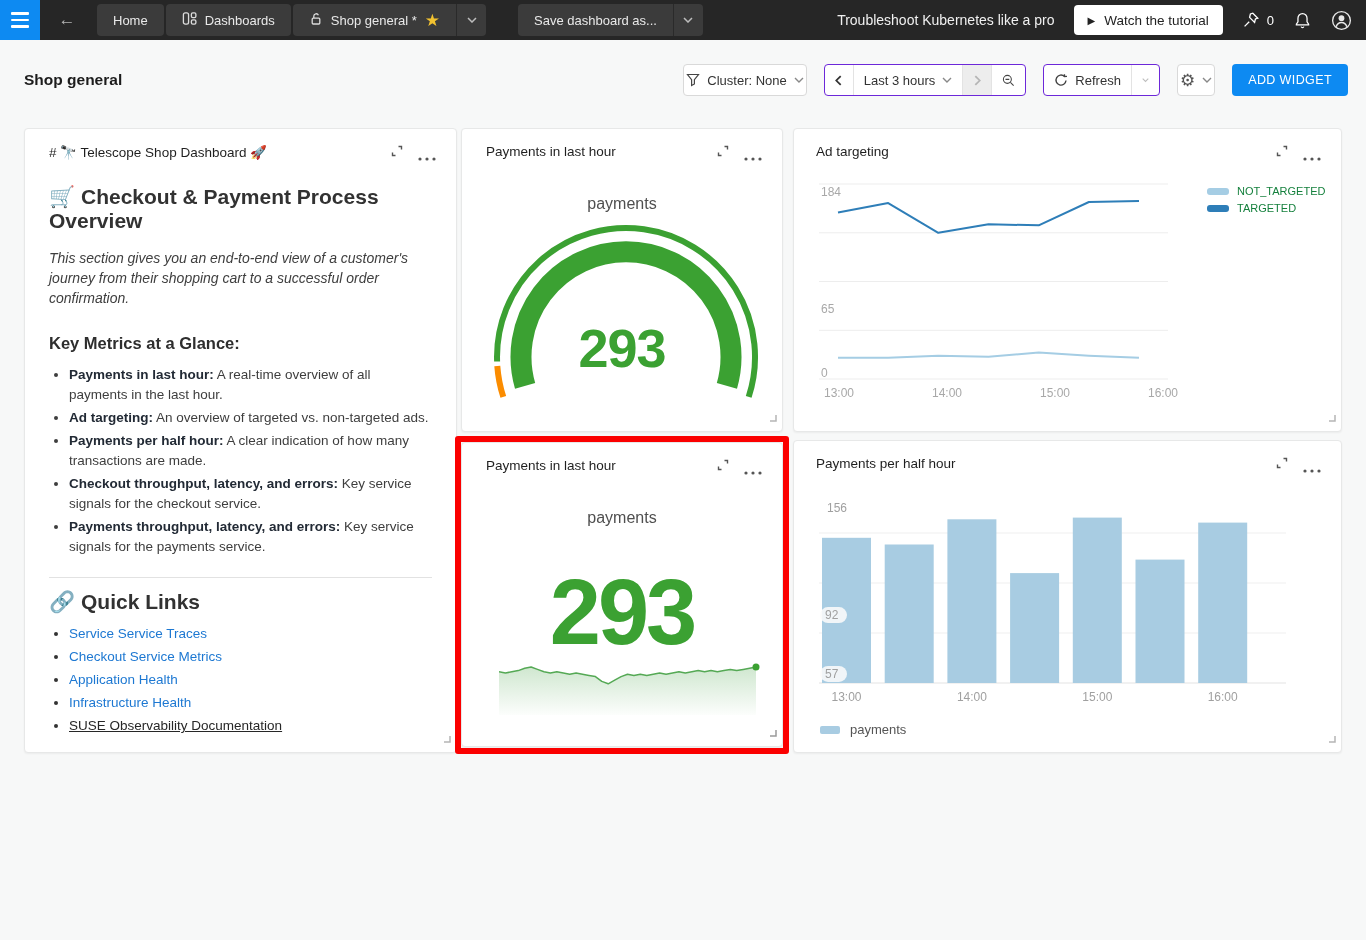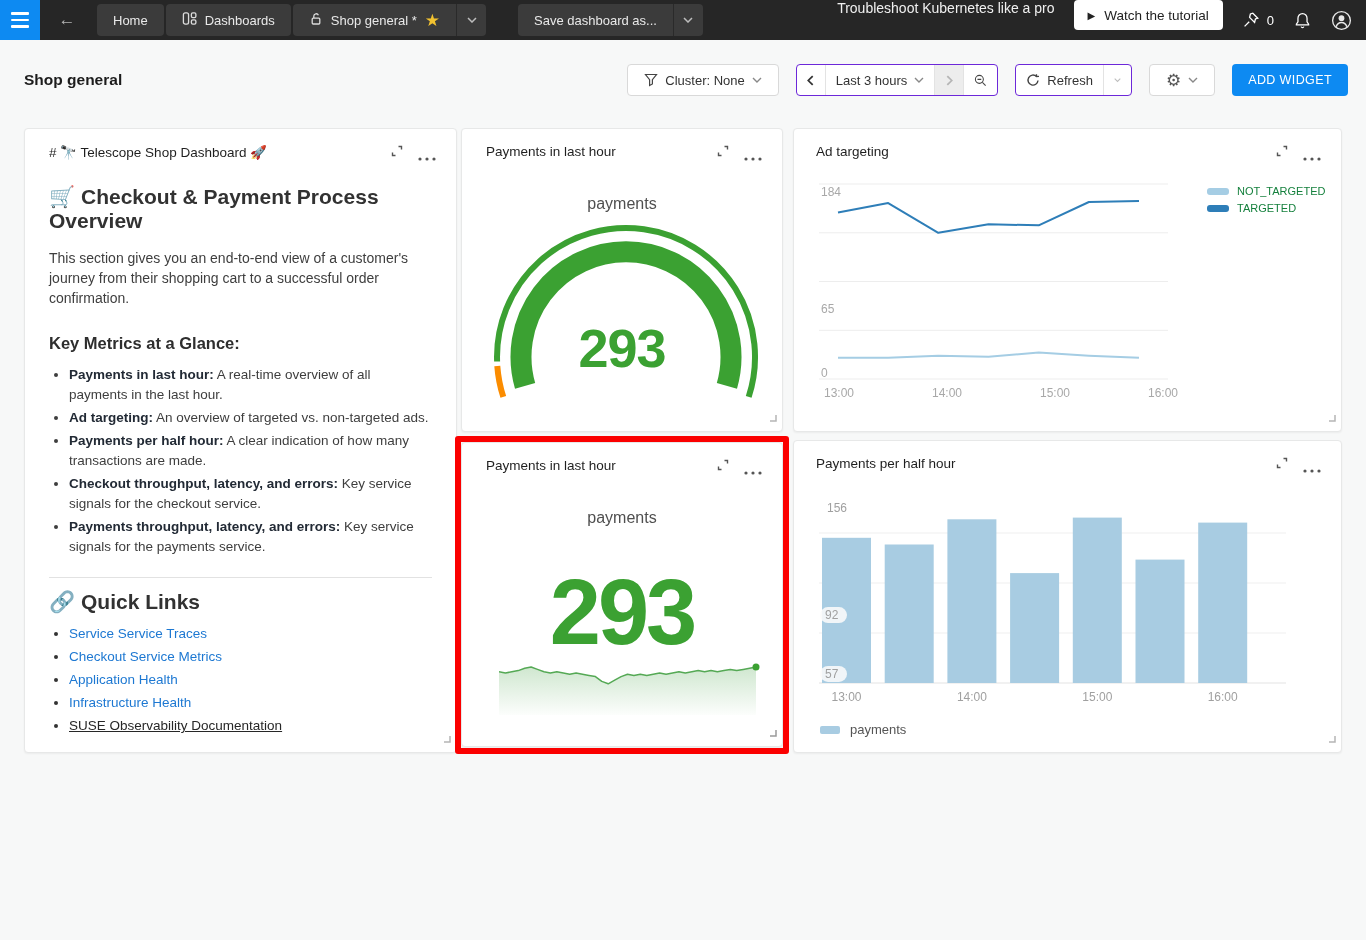--- a/index.html
+++ b/index.html
@@ -13,47 +13,47 @@
   .hamburger { position:absolute; left:0; top:0; width:40px; height:40px; background:#0d8af2; display:flex; flex-direction:column; justify-content:center; align-items:center; gap:4px; cursor:pointer; }
   .hamburger span { display:block; width:18px; height:2.5px; background:#fff; border-radius:1px; }
   .back-btn { position:absolute; left:54px; top:0; width:26px; height:40px; display:flex; align-items:center; justify-content:center; color:#b4b4b4; font-size:17px; cursor:pointer; background:none; border:none; }
   .tabs { position:absolute; left:97px; top:4px; display:flex; gap:2px; align-items:stretch; height:32px;justify-content:space-between; }
   .tab { display:flex; align-items:center; gap:8px; background:#3b3b3b; border-radius:4px; padding:0 16px; color:#e9e9e9; font-size:13px; cursor:pointer; white-space:nowrap; }
   .tab-group { display:flex; align-items:stretch; border-radius:4px; overflow:hidden; }
   .tab-group .tab { border-radius:0; }
   .tab-chevron { width:30px; display:flex; align-items:center; justify-content:center; background:#3b3b3b; border-left:1px solid #2a2a2a; cursor:pointer; }
   .save-group { margin-left:30px; }
   .star { color:#f2c230; font-size:17px; line-height:1; }
-  .topbar-right { position:absolute; right:14px; top:0; height:40px; display:flex; gap:19px; }
+  .topbar-right { position:absolute; right:14px; top:0; height:40px; display:flex; align-items:center; gap:19px; }
   .promo { color:#f0f0f0; font-size:14px; }
   .watch-btn { display:flex; align-items:center; gap:9px; background:#fff; color:#222; border:none; border-radius:4px; height:30px; padding:0 14px; font-size:13.5px; font-family:inherit; cursor:pointer; }
   .watch-btn .play { font-size:10px; color:#222; }
   .pin-wrap { display:flex; align-items:center; gap:7px; color:#fff; font-size:13px; cursor:pointer; }
   .icon-white { display:flex; align-items:center; cursor:pointer; }
   
   .page-title { position:absolute; left:24px; top:71px; font-size:15.5px; font-weight:700; color:#1c1c1c; }
   .toolbar { position:absolute; right:18px; top:64px; display:flex; gap:17px; height:32px; align-items:stretch; }
-  .tbtn { background:#fff; border:1px solid #d9d9d9; border-radius:4px; display:flex; align-items:center; gap:7px; padding:0 16px; font-size:13px; color:#333; cursor:pointer; font-family:inherit; }
+  .tbtn { background:#fff; border:1px solid #d9d9d9; border-radius:4px; display:flex; align-items:center; gap:7px; padding:0 2px; font-size:13px; color:#333; cursor:pointer; font-family:inherit; }
   .tgroup { display:flex; border:1px solid #6d28d9; border-radius:4px; background:#fff; overflow:hidden; align-items:stretch; }
   .tcell { display:flex; align-items:center; justify-content:center; gap:7px; padding:0 10px; cursor:pointer; font-size:13px; color:#333; }
   .tcell + .tcell { border-left:1px solid #e3e3e3; }
   .tcell.disabled { background:#ededed; cursor:default; }
   .gear-glyph { font-size:17px; color:#555; line-height:1; }
   .add-widget { background:#0d8af2; color:#fff; border:none; border-radius:4px; padding:0 16px; font-size:12.5px; font-weight:500; letter-spacing:0.4px; cursor:pointer; font-family:inherit; }
   
   .widget { position:absolute; background:#fff; border:1px solid #e7e8e8; border-radius:4px; box-shadow:0 1px 2px rgba(0,0,0,0.05); }
   .wtitle { position:absolute; left:24px; top:15px; font-size:13.5px; color:#1f1f1f; white-space:nowrap; }
   .wtitle.tight { left:22px; }
   .expand-btn { position:absolute; right:52px; top:15px; cursor:pointer; background:none; border:none; }
   .menu-btn { position:absolute; right:20px; top:20px; cursor:pointer; background:none; border:none; }
   .resize-handle { position:absolute; right:5px; bottom:5px; cursor:nwse-resize; }
   
   .md-body { position:absolute; left:24px; right:24px; top:44px; }
   .md-h1 { font-size:21px; font-weight:700; color:#323232; margin-top:12px; }
-  .md-p { font-size:14px; color:#3e3e3e; line-height:20px; margin-top:15px; }
+  .md-p { font-size:14px; color:#3e3e3e; line-height:20px; margin-top:15px;font-style:italic; }
   .md-h2 { font-size:16.5px; font-weight:700; color:#2e2e2e; margin-top:26px; }
   .md-ul { margin-top:12px; padding-left:20px; }
   .md-ul li { font-size:13.5px; line-height:20px; color:#3e3e3e; margin-bottom:3px; }
   .md-ul li b { color:#222a35; }
   .md-hr { border:none; border-top:1px solid #e2e2e2; margin-top:20px; }
   .links-ul { margin-top:13px; padding-left:20px; }
   .links-ul li { font-size:13.5px; line-height:14px; margin-bottom:9px; color:#333; }
   .links-ul a { color:#1d78d2; text-decoration:none; cursor:pointer; }
   .links-ul a.doc { color:#272727; text-decoration:underline; }
   

